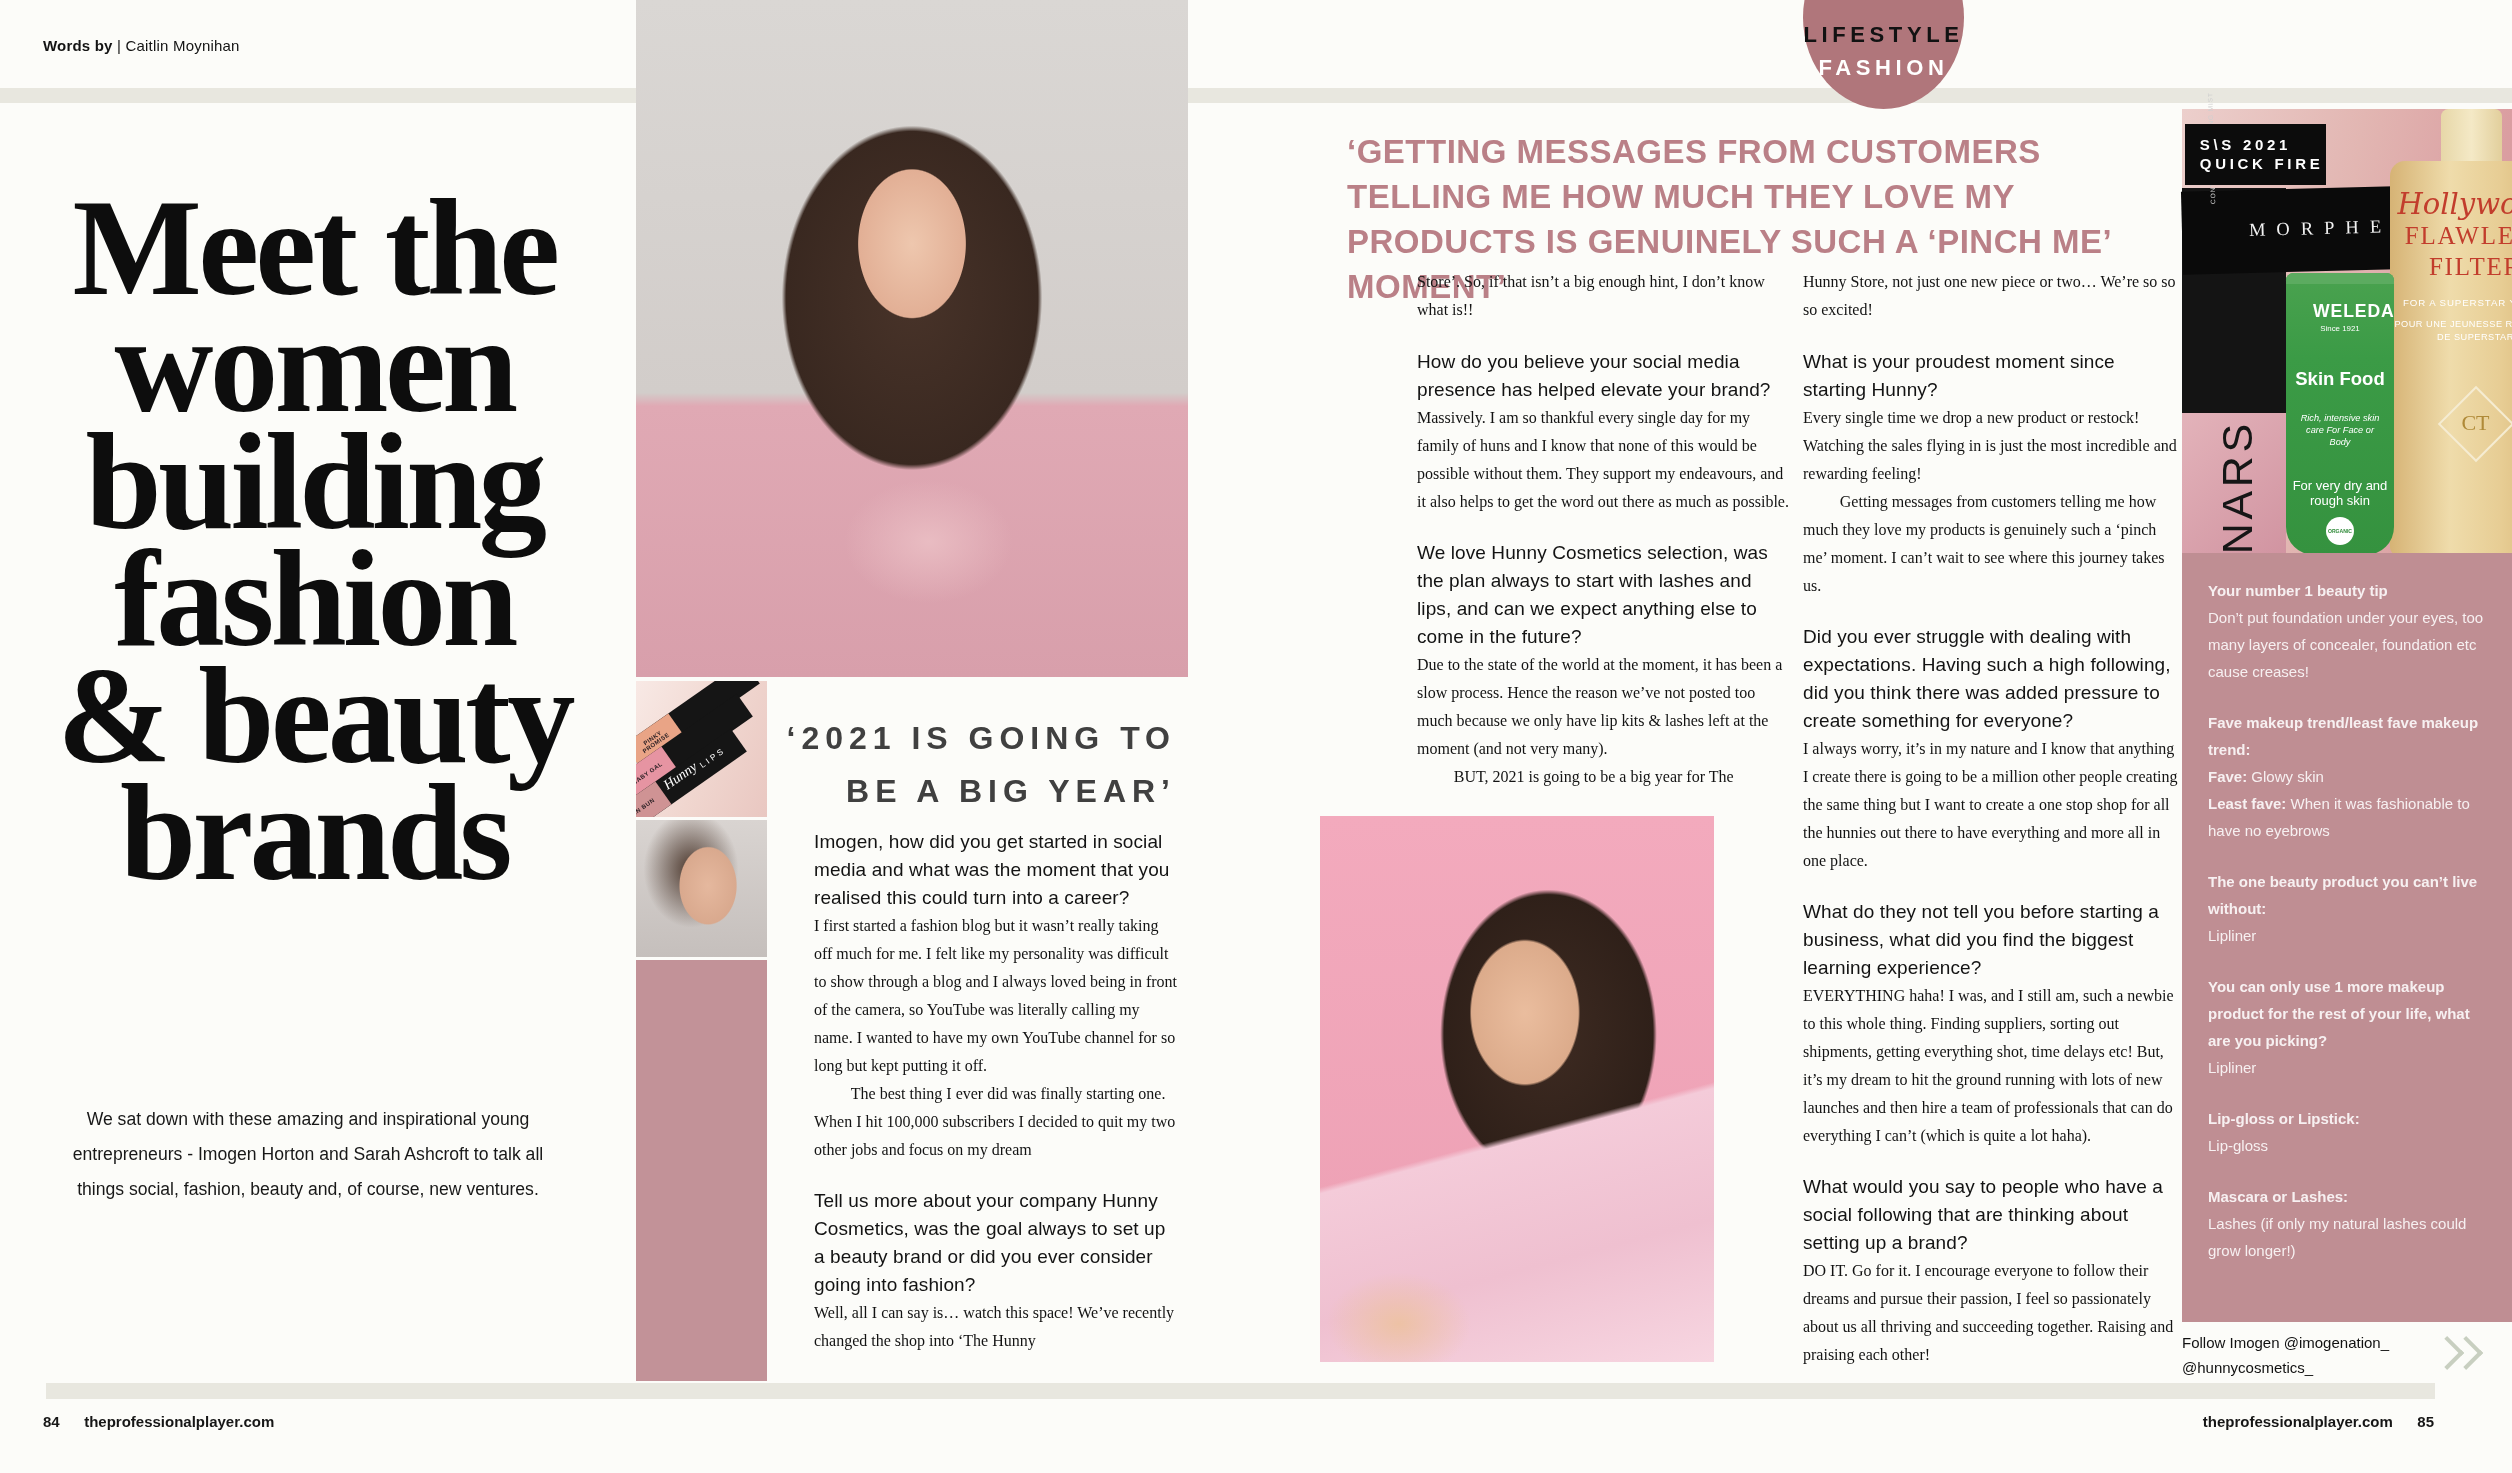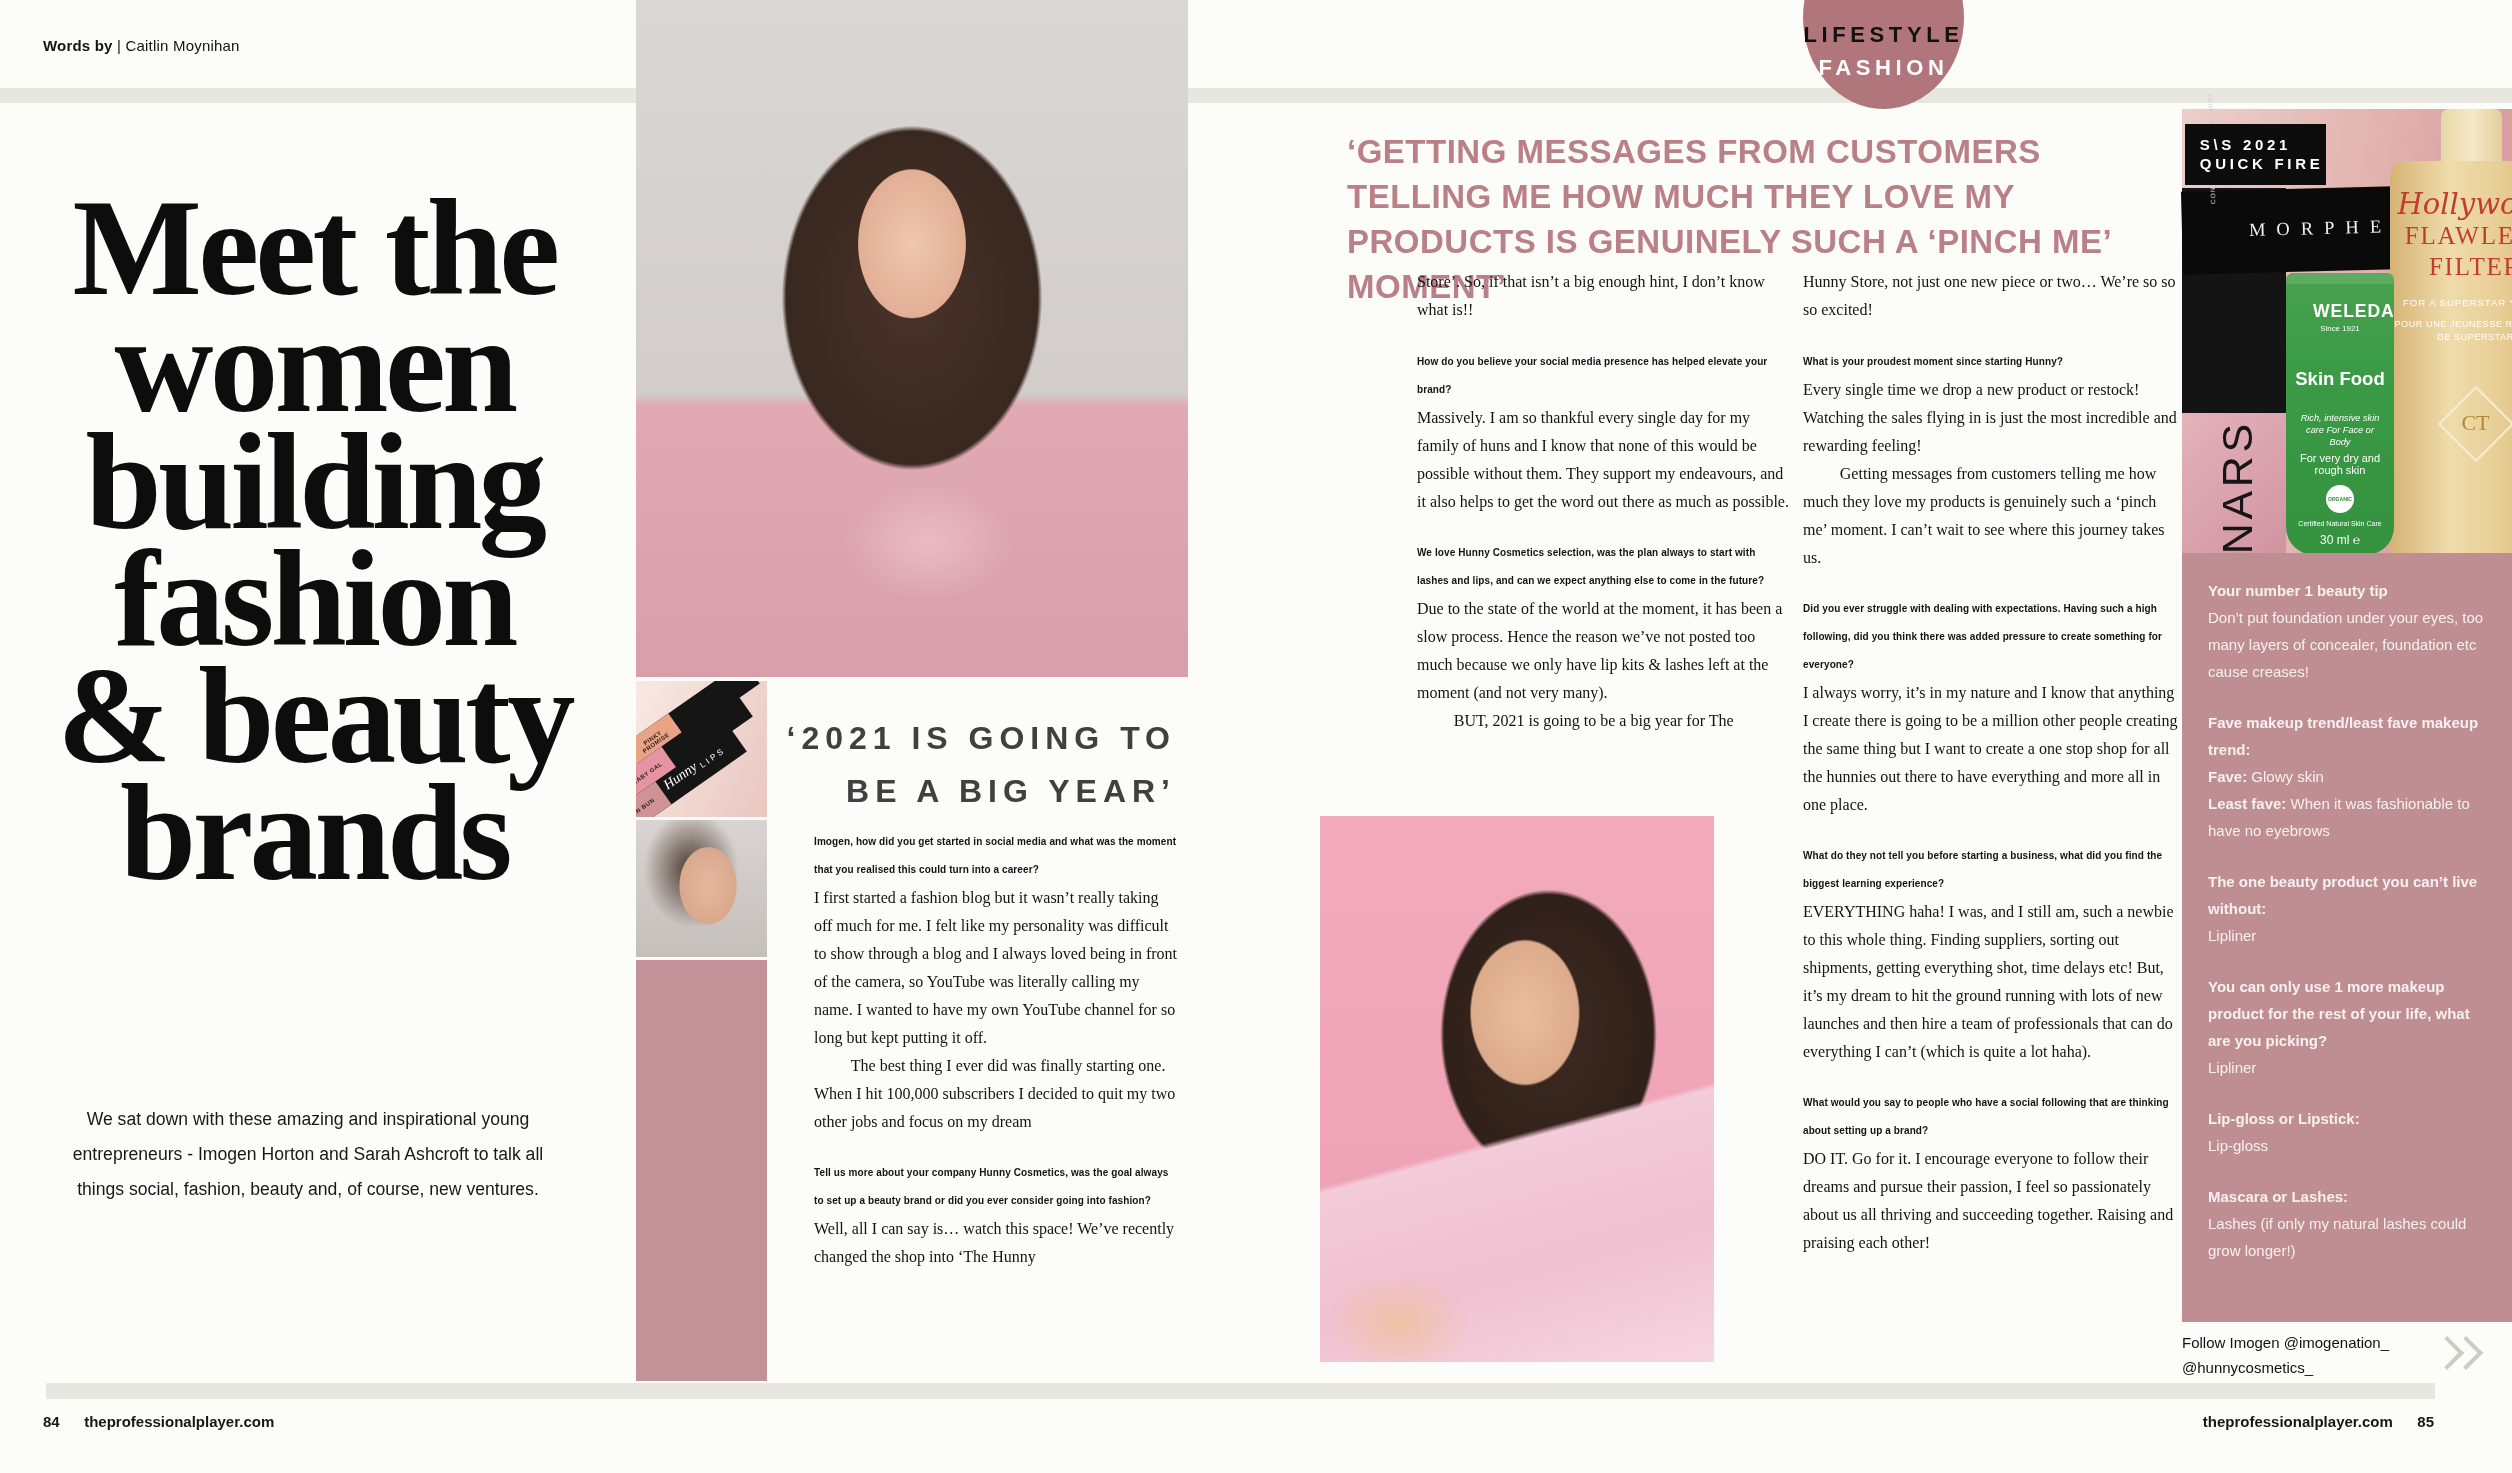--- a/index.html
+++ b/index.html
@@ -67,21 +67,21 @@
             font-family:"Liberation Serif",serif;font-style:italic;font-size:14px;}
   .lk-lips{position:absolute;left:100px;top:8.3px;color:#fff;font-size:8.3px;letter-spacing:2.8px;}
 
   
   #center-quote{left:703px;top:712px;width:473px;text-align:right;font-weight:700;
                 font-size:32px;line-height:53px;letter-spacing:6px;color:#404040;z-index:2;}
   .textcol{position:absolute;z-index:2;}
   #center-col{left:814px;top:828px;width:366px;}
   #rp-col1{left:1417px;top:268px;width:372px;}
   #rp-col2{left:1803px;top:268px;width:377px;}
-  .q{font-weight:700;font-size:10px;line-height:28px;letter-spacing:0.1px;}
+  .q{font-weight:400;font-size:19px;line-height:28px;letter-spacing:0.1px;}
   .a p{margin:0;font-family:"Liberation Serif",serif;font-size:16px;line-height:28px;}
   .a p.indent{text-indent:2.3em;}
   .lead{font-family:"Liberation Serif",serif;font-size:16px;line-height:28px;margin:0 0 24px 0;}
   .qa{margin-bottom:23px;}
   .qa:last-child{margin-bottom:0;}
 
   
   #rp-quote{left:1347px;top:129px;width:814px;font-weight:700;font-size:33px;
             line-height:45px;letter-spacing:0.5px;color:#ba8087;z-index:2;}
 
@@ -105,21 +105,21 @@
         font-size:43px;letter-spacing:3.7px;color:#161616;transform-origin:center;
         font-family:"Liberation Sans",sans-serif;font-weight:400;}
   #weleda{position:absolute;left:104px;top:164px;width:108px;height:282px;z-index:3;
           background:linear-gradient(180deg,#4aa24f 0%,#3b9b46 30%,#35923f 100%);
           border-radius:7.4px 7.4px 28px 28px;color:#fff;text-align:center;}
   #weleda .fold{position:absolute;left:0;top:0;width:100%;height:11px;background:#5cab60;border-radius:7.4px 7.4px 0 0;}
   #weleda .brand{margin-top:28px;font-weight:700;font-size:17.6px;letter-spacing:0.9px;padding-left:27px;}
   #weleda .since{font-size:7.9px;margin-top:1.8px;}
   #weleda .name{font-weight:700;font-size:18.5px;margin-top:35px;}
   #weleda .desc{font-size:9.2px;line-height:12px;margin-top:22px;padding:0 13px;font-style:italic;}
-  #weleda .sub{font-size:11px;margin-top:4px;}
+  #weleda .sub{font-size:13px;margin-top:30px;}
   #weleda .badge{width:28px;height:28px;border-radius:50%;background:#fff;color:#2f8a39;
                  font-size:5.1px;font-weight:700;line-height:28px;margin:9.2px auto 0 auto;}
   #weleda .cert{font-size:7px;margin-top:7.4px;}
   #weleda .size{font-size:12px;margin-top:5.5px;}
   #ct{position:absolute;left:208px;top:0;width:171px;height:446px;z-index:2;}
   #ct .neck{position:absolute;left:51px;top:0;width:61px;height:54px;
             background:linear-gradient(90deg,#e7d7a8,#f4e9c6 50%,#e2cf9c);border-radius:7.4px 7.4px 0 0;}
   #ct .body{position:absolute;left:0;top:52px;width:100%;height:394px;border-radius:15px 15px 7.4px 7.4px;
             background:linear-gradient(90deg,#d6b375 0%,#efdcab 35%,#e7cd94 65%,#d2ae6e 100%);
             text-align:center;color:#fff;}

